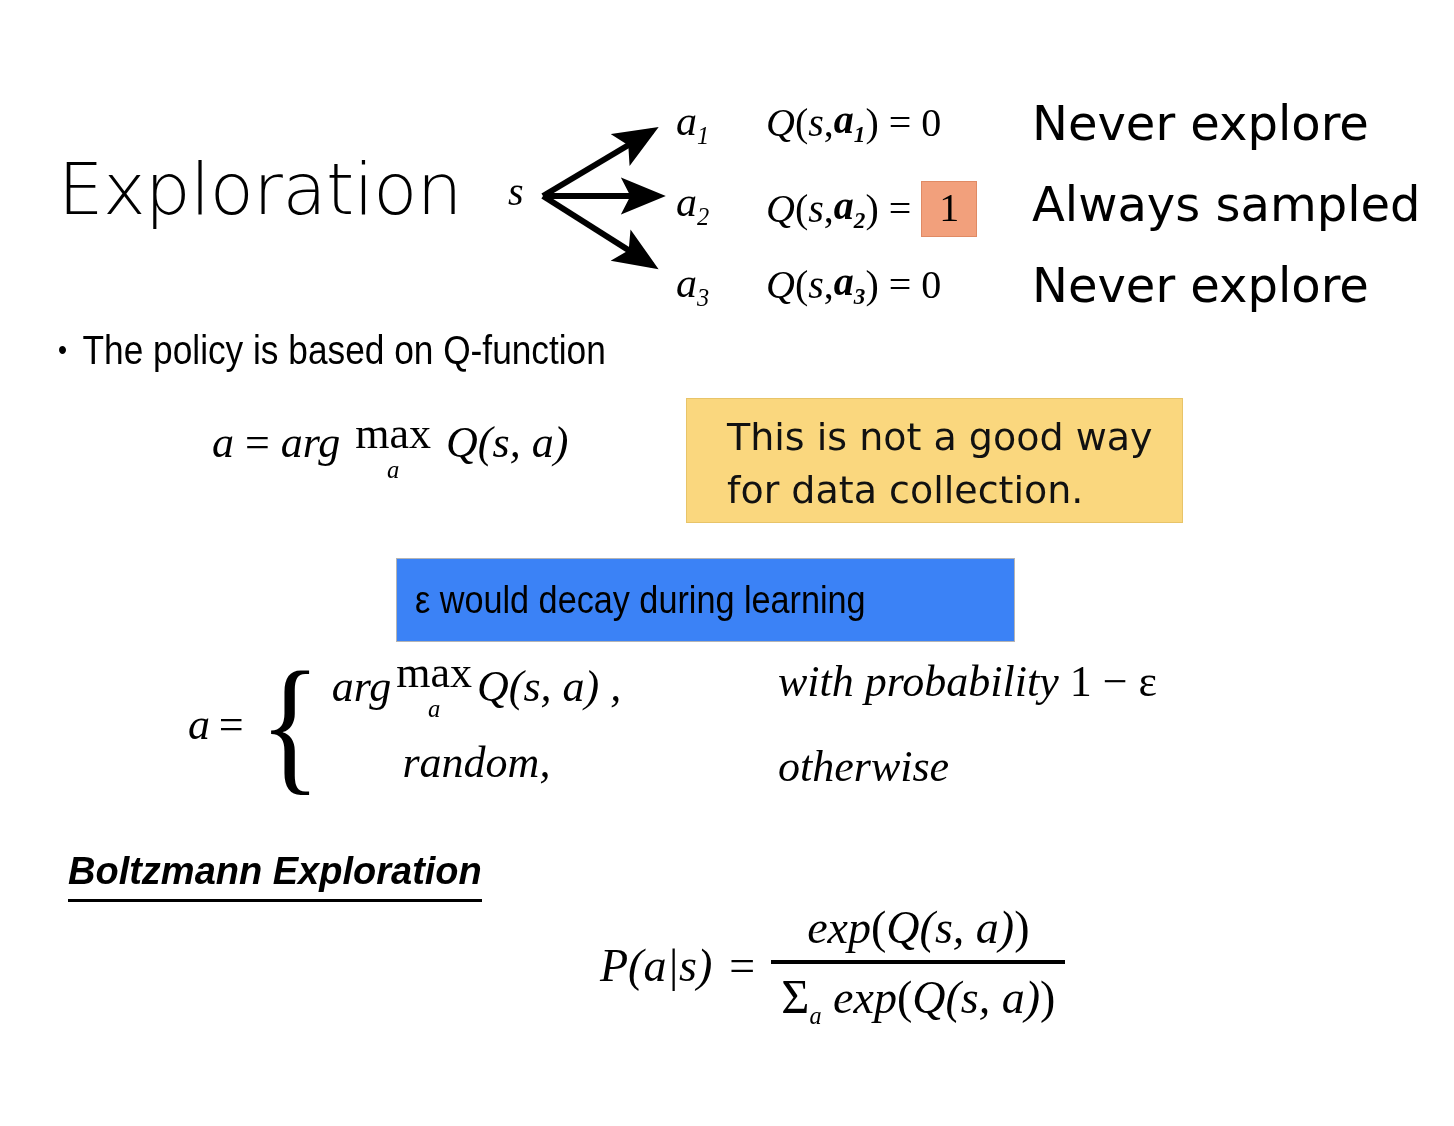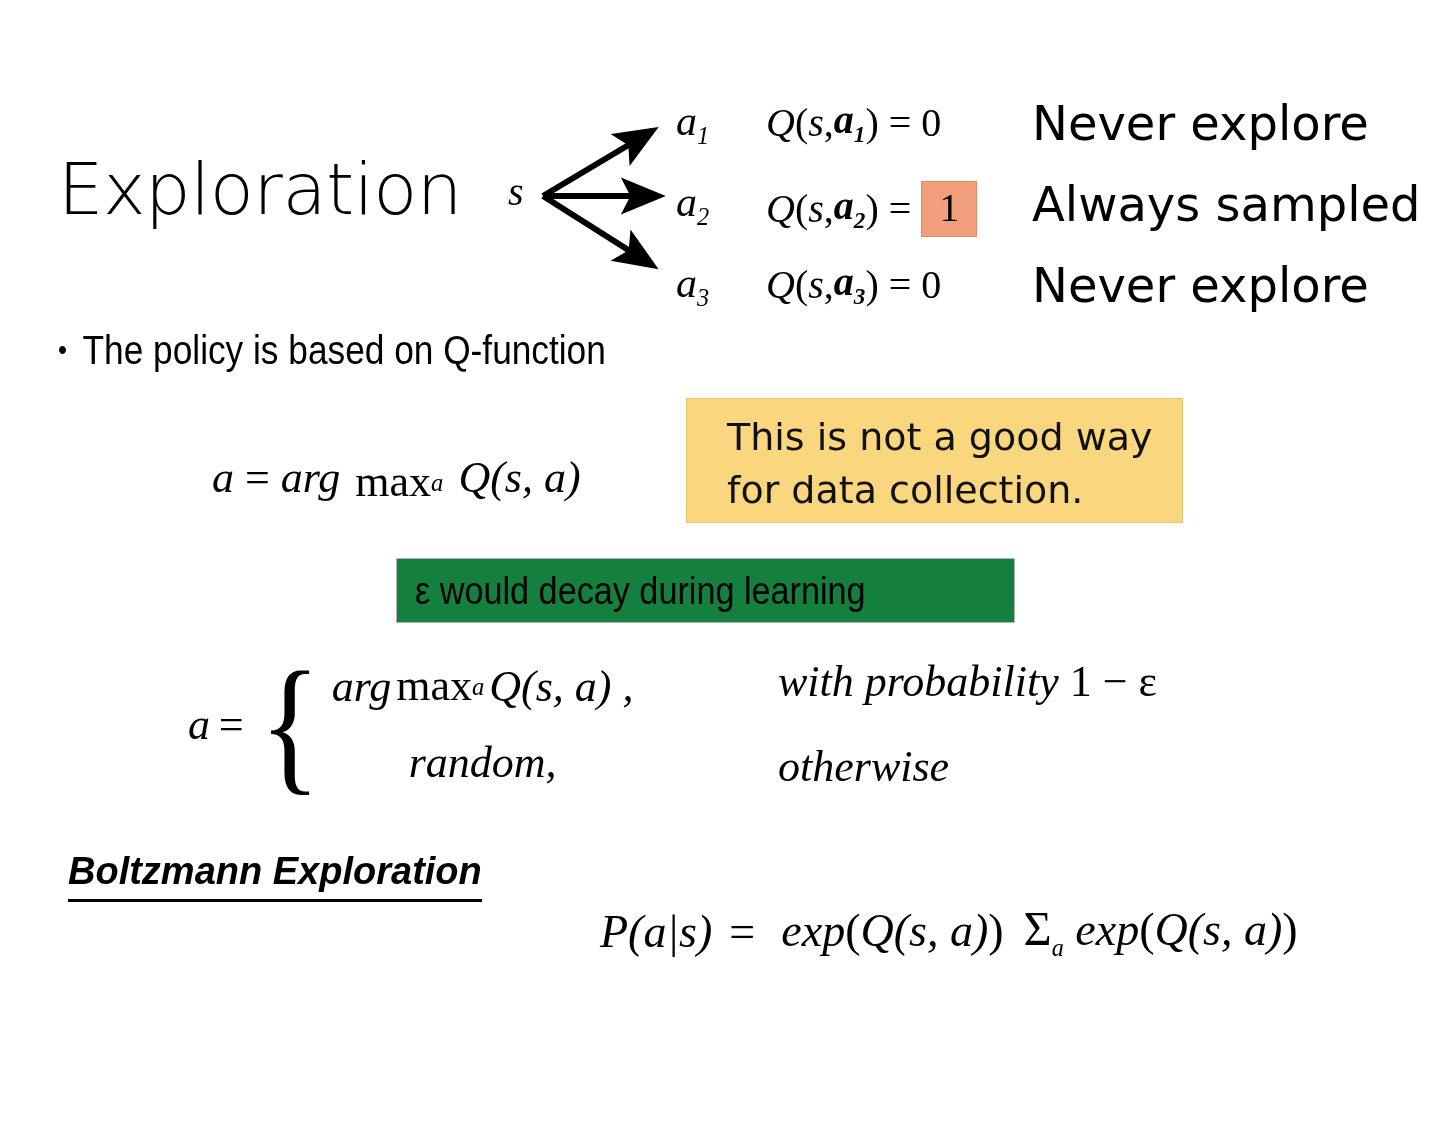--- a/index.html
+++ b/index.html
@@ -96,30 +96,30 @@
   
   .math {
     font-family: "Liberation Serif", serif;
     font-style: italic;
     line-height: 1;
     white-space: nowrap;
   }
   .up { font-style: normal; }
   .opmax {
     display: inline-flex;
-    flex-direction: row;
+    flex-direction: column;
     align-items: center;
     vertical-align: middle;
     font-style: normal;
   }
   .opmax .oplab { font-style: normal; line-height: 1; }
   .opmax .opsub { font-style: italic; font-size: 0.56em; line-height: 1; margin-top: 2px; }
 
   
-  #eq-argmax { left: 212px; top: 456px; font-size: 44px; }
+  #eq-argmax { left: 212px; top: 412px; font-size: 44px; }
   #eq-argmax .opmax { margin: 0 4px; }
 
   
   #callout {
     left: 686px;
     top: 398px;
     width: 497px;
     height: 125px;
     background: #FAD77E;
     border: 1px solid #E8C469;
@@ -147,22 +147,22 @@
     display: inline-block;
   }
   #epsilon-head { left: 68px; top: 568px; }
   #boltz-head { left: 68px; top: 852px; }
 
   
   #gray-note {
     left: 396px;
     top: 558px;
     width: 619px;
-    height: 65px;
-    background: #15803d;
+    height: 84px;
+    background: #3b82f6;
     border: 1px solid #B4B4B4;
     box-sizing: border-box;
     display: flex;
     align-items: center;
   }
   #gray-note .gtext {
     font-family: "Liberation Sans", sans-serif;
     font-size: 38px;
     line-height: 1;
     padding-left: 20px;
@@ -214,21 +214,21 @@
     font-size: 46px;
   }
   #eq-softmax .lhs {
     font-family: "Liberation Serif", serif;
     font-style: italic;
     padding-right: 14px;
     white-space: nowrap;
   }
   #eq-softmax .frac {
     display: flex;
-    flex-direction: row;
+    flex-direction: column;
     align-items: center;
   }
   #eq-softmax .num, #eq-softmax .den {
     font-family: "Liberation Serif", serif;
     font-style: italic;
     white-space: nowrap;
     padding: 0 10px;
     line-height: 1.22;
   }
   #eq-softmax .bar {

